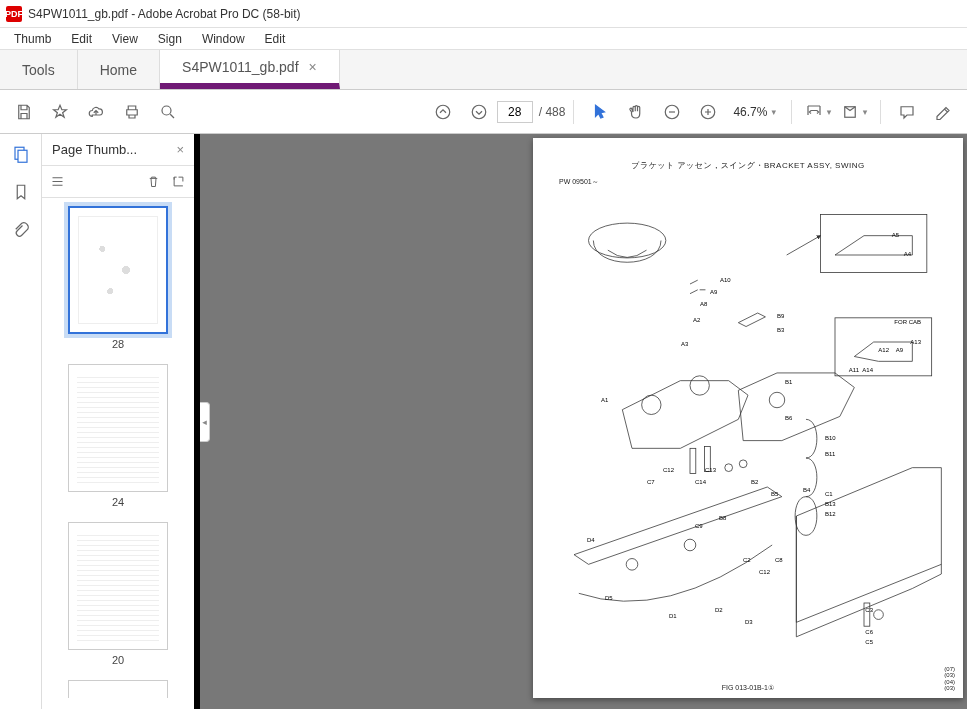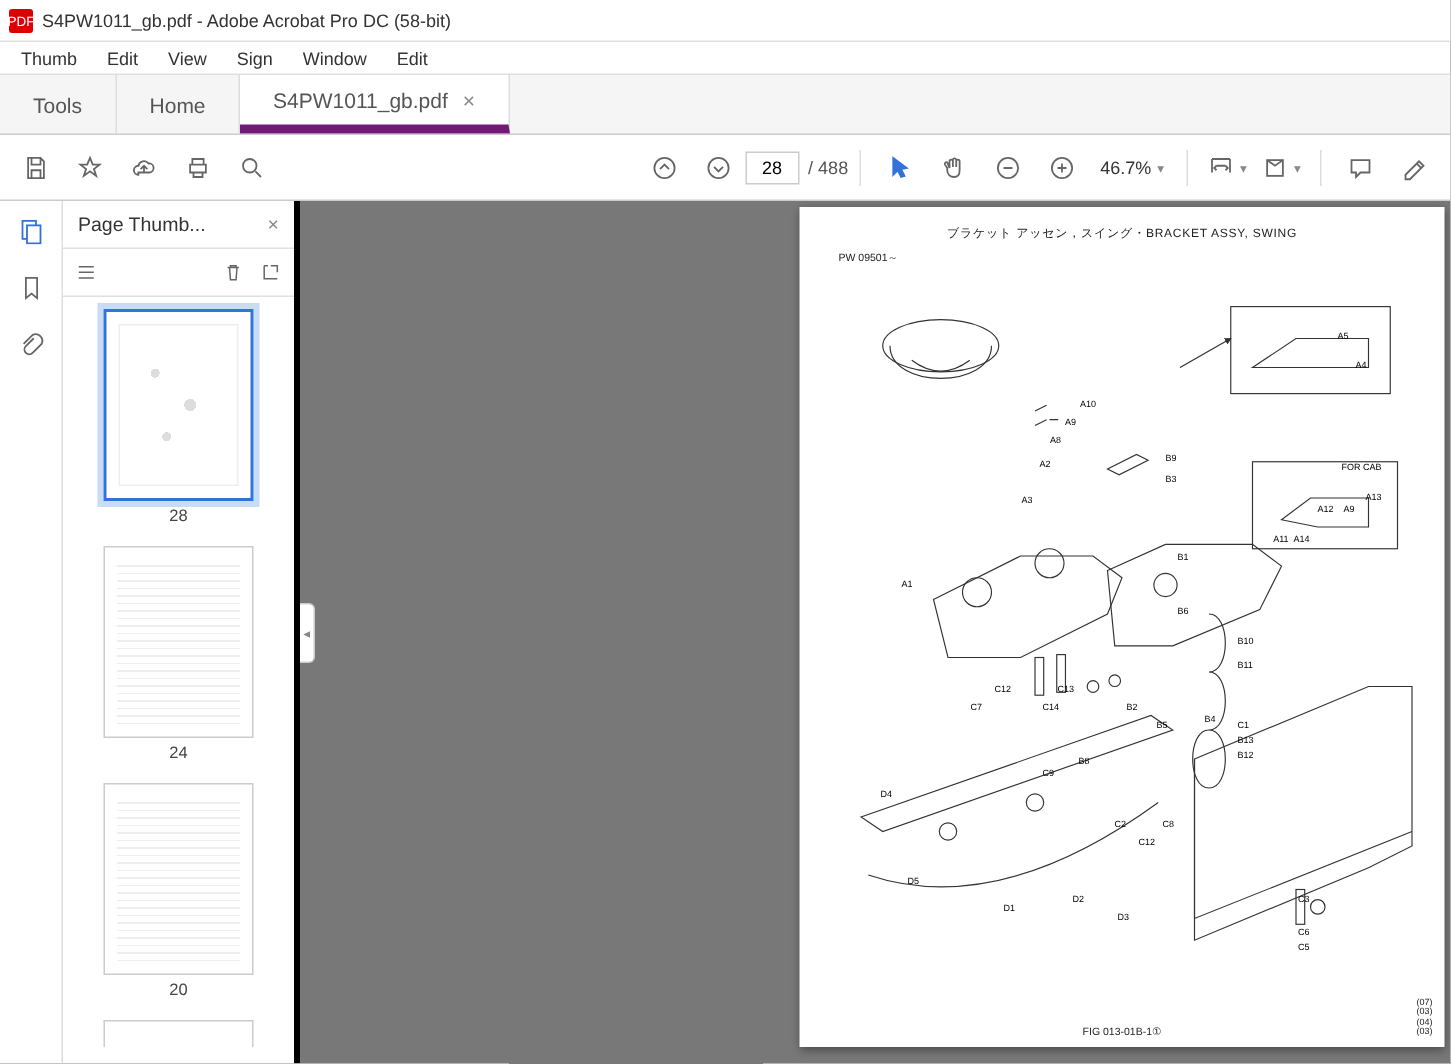--- a/index.html
+++ b/index.html
@@ -1,20 +1,20 @@
 <!DOCTYPE html>
 <html><head>
 <meta charset="utf-8">
 <style>
 * { box-sizing: border-box; margin: 0; padding: 0; font-family: "Segoe UI", Arial, sans-serif; }
 body { width: 967px; height: 709px; overflow: hidden; background: #fff; display: flex; flex-direction: column; }
 
 
 .titlebar { height: 28px; background: #fff; display: flex; align-items: center; padding: 0 6px; border-bottom: 1px solid #e0e0e0; font-size: 12px; color: #333; }
-.titlebar .pdf-icon { width: 16px; height: 16px; background: #d00; border-radius: 2px; margin-right: 6px; display: flex; align-items: center; justify-content: center; color: #fff; font-size: 9px; font-weight: normal; }
+.titlebar .pdf-icon { width: 16px; height: 16px; background: #d00; border-radius: 2px; margin-right: 6px; display: flex; align-items: center; justify-content: center; color: #fff; font-size: 9px; font-weight: bold; }
 
 
 .menubar { height: 22px; display: flex; align-items: center; padding: 0 4px; font-size: 12px; color: #333; border-bottom: 1px solid #e0e0e0; }
 .menubar span { padding: 2px 10px; cursor: pointer; }
 
 
 .tabbar { height: 40px; display: flex; align-items: stretch; background: #f5f5f5; border-bottom: 1px solid #ccc; font-size: 14px; }
 .tabbar .tab { padding: 0 22px; display: flex; align-items: center; cursor: pointer; color: #555; border-right: 1px solid #ddd; }
 .tabbar .tab.active { background: #fff; border-bottom: 6px solid #701a75; }
 .tabbar .tab .close { margin-left: 10px; font-size: 14px; color: #888; }
@@ -29,21 +29,21 @@
 .toolbar .zoom { font-size: 12px; color: #333; padding: 2px 6px; border: 1px solid transparent; display: flex; align-items: center; }
 .toolbar .dd::after { content: '▾'; font-size: 9px; margin-left: 4px; color: #888; }
 svg.ic { width: 18px; height: 18px; stroke: #666; stroke-width: 1.6; fill: none; }
 
 
 .body { flex: 1; display: flex; overflow: hidden; }
 .railbar { width: 42px; background: #fff; border-right: 1px solid #ddd; display: flex; flex-direction: column; align-items: center; padding-top: 8px; gap: 14px; }
 .railbar .rb { width: 24px; height: 24px; display: flex; align-items: center; justify-content: center; cursor: pointer; color: #888; }
 .railbar .rb.active { color: #3272d9; }
 
-.thumbpanel { width: 158px; border-right: 4px solid #000000; background: #fff; display: flex; flex-direction: column; }
+.thumbpanel { width: 158px; border-right: 6px solid #000000; background: #fff; display: flex; flex-direction: column; }
 .thumbhead { height: 32px; display: flex; align-items: center; padding: 0 10px; font-size: 13px; color: #333; border-bottom: 1px solid #e0e0e0; justify-content: space-between; }
 .thumbtools { height: 32px; display: flex; align-items: center; padding: 0 8px; gap: 10px; border-bottom: 1px solid #e0e0e0; color: #777; }
 .thumbtools .tb { cursor: pointer; display: flex; align-items: center; }
 .thumbscroll { flex: 1; overflow-y: auto; padding: 8px 0; text-align: center; position: relative; }
 .thumbscroll::-webkit-scrollbar { width: 16px; }
 .thumbscroll::-webkit-scrollbar-thumb { background: #c0c0c0; }
 .thumbscroll::-webkit-scrollbar-track { background: #f0f0f0; }
 .thumb { width: 100px; height: 128px; margin: 0 auto 4px; border: 1px solid #ccc; background: #fff; position: relative; }
 .thumb.sel { border: 2px solid #3272d9; box-shadow: 0 0 0 4px #c8dcf5; }
 .thumb-label { font-size: 11px; color: #444; margin-bottom: 14px; }
@@ -51,21 +51,21 @@
   radial-gradient(circle at 30% 30%, #ddd 3px, transparent 3px),
   radial-gradient(circle at 60% 50%, #ddd 4px, transparent 4px),
   radial-gradient(circle at 40% 70%, #ddd 3px, transparent 3px);
   border: 1px solid #eee;
 }
 .thumb .tbl { position: absolute; inset: 8px; background: repeating-linear-gradient(#fff, #fff 4px, #eee 4px, #eee 5px); }
 
 .docarea { flex: 1; background: #787878; position: relative; overflow: hidden; }
 .collapse-handle { position: absolute; left: 0; top: 50%; transform: translateY(-50%); width: 10px; height: 40px; background: #fff; border: 1px solid #ccc; border-left: none; border-radius: 0 4px 4px 0; display: flex; align-items: center; justify-content: center; font-size: 9px; color: #888; cursor: pointer; }
 .page { position: absolute; right: 4px; top: 4px; width: 430px; height: 560px; background: #fff; box-shadow: 0 2px 6px rgba(0,0,0,.4); padding: 12px; font-size: 8px; color: #222; }
-.page .ptitle { text-align: center; font-size: 8px; margin-bottom: 4px; letter-spacing: .5px; }
+.page .ptitle { text-align: center; font-size: 8px; margin-bottom: 4px; letter-spacing: .5px; margin-top: 10px; }
 .page .serial { font-size: 7px; margin: 6px 0 2px 14px; }
 .page .drawing { position: relative; width: 100%; height: 480px; }
 .page .fig { position: absolute; bottom: 6px; left: 50%; transform: translateX(-50%); font-size: 7px; }
 .page .revs { position: absolute; bottom: 6px; right: 8px; font-size: 6px; text-align: right; line-height: 1.1; }
 .lbl { position: absolute; font-size: 6px; color: #000; }
 .mechpath { stroke: #333; stroke-width: .8; fill: none; }
 
 </style>
 </head>
 <body>

